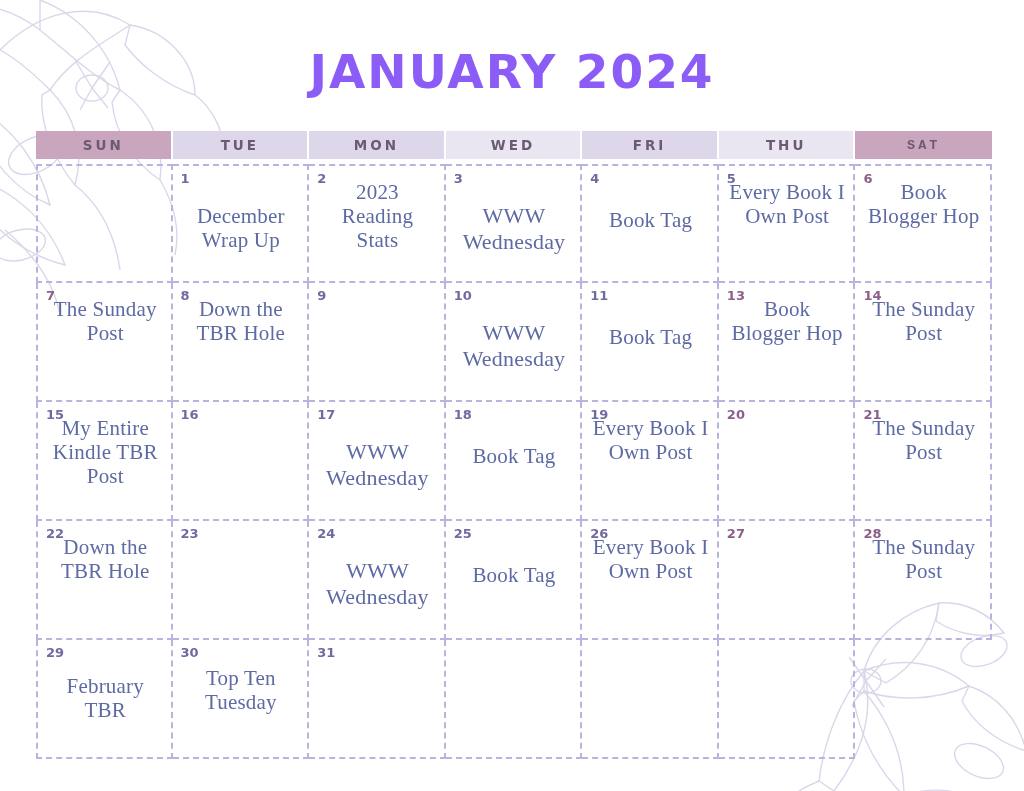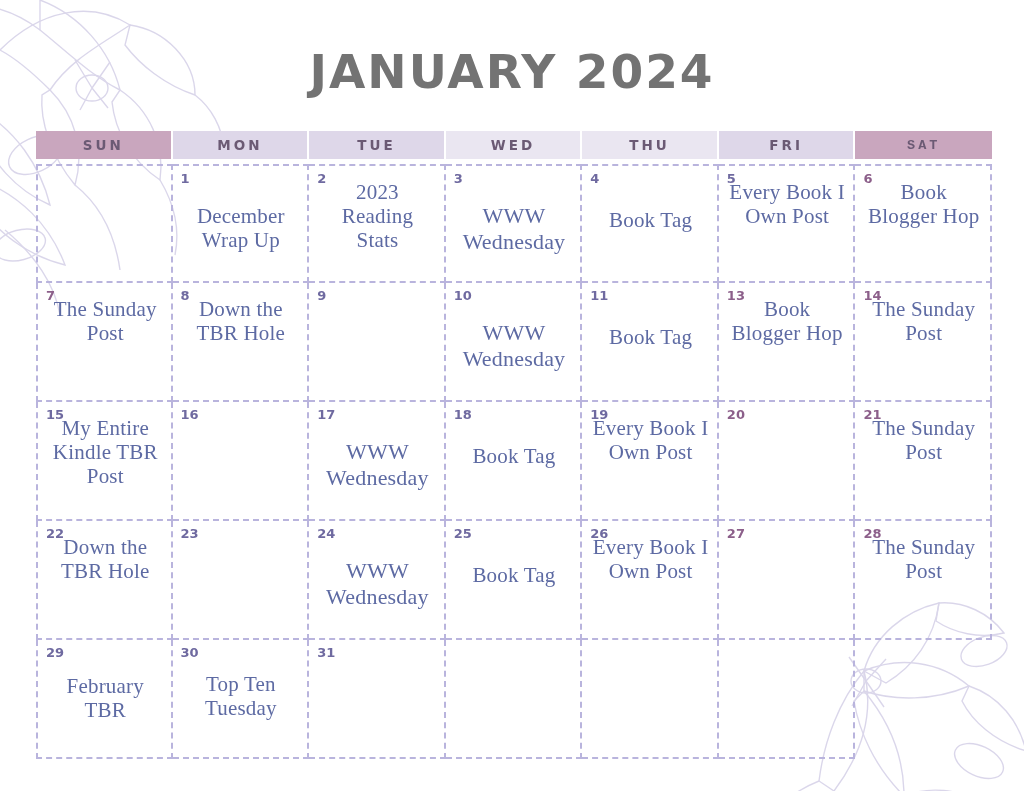--- a/index.html
+++ b/index.html
@@ -31,21 +31,21 @@
   .title {
     position: absolute;
     top: 44px;
     left: 0;
     width: 1024px;
     text-align: center;
     font-family: "DejaVu Sans", sans-serif;
     font-weight: bold;
     font-size: 47px;
     letter-spacing: 2px;
-    color: #737373;
+    color: #8b5cf6;
     z-index: 5;
   }
 
   
   .cal {
     position: absolute;
     left: 36px;
     top: 131px;
     width: 956px;
     z-index: 4;
@@ -152,25 +152,25 @@
       <ellipse cx="270" cy="90" rx="24" ry="14" transform="rotate(-20 270 90)"></ellipse>
       <path d="M312 190 C318 210 318 230 314 248"></path>
     </g>
   </svg>
 
   <div class="title">JANUARY 2024</div>
 
   <div class="cal">
     <div class="head-row">
       <div class="head-cell" style="background:#c9a6be">SUN</div>
+      <div class="head-cell" style="background:#ded7e9">TUE</div>
       <div class="head-cell" style="background:#ded7e9">MON</div>
-      <div class="head-cell" style="background:#ded7e9">TUE</div>
       <div class="head-cell" style="background:#eae6f1">WED</div>
+      <div class="head-cell" style="background:#ded7e9">FRI</div>
       <div class="head-cell" style="background:#eae6f1">THU</div>
-      <div class="head-cell" style="background:#ded7e9">FRI</div>
       <div class="head-cell" style="background:#c9a6be">SAT</div>
     </div>
 
     <div class="grid">
 
       <div class="cell">
         <div class="daynum weekend"></div>
         <div class="event"></div>
       </div>
       <div class="cell">
@@ -283,21 +283,21 @@
       <div class="cell">
         <div class="daynum weekend">28</div>
         <div class="event up">The Sunday Post</div>
       </div>
       <div class="cell">
         <div class="daynum">29</div>
         <div class="event" style="margin-top:16px">February TBR</div>
       </div>
       <div class="cell">
         <div class="daynum">30</div>
-        <div class="event" style="margin-top:14px">Top Ten Tuesday</div>
+        <div class="event" style="margin-top:8px">Top Ten Tuesday</div>
       </div>
       <div class="cell">
         <div class="daynum">31</div>
         <div class="event"></div>
       </div>
       <div class="cell">
         <div class="daynum"></div>
         <div class="event"></div>
       </div>
       <div class="cell">

